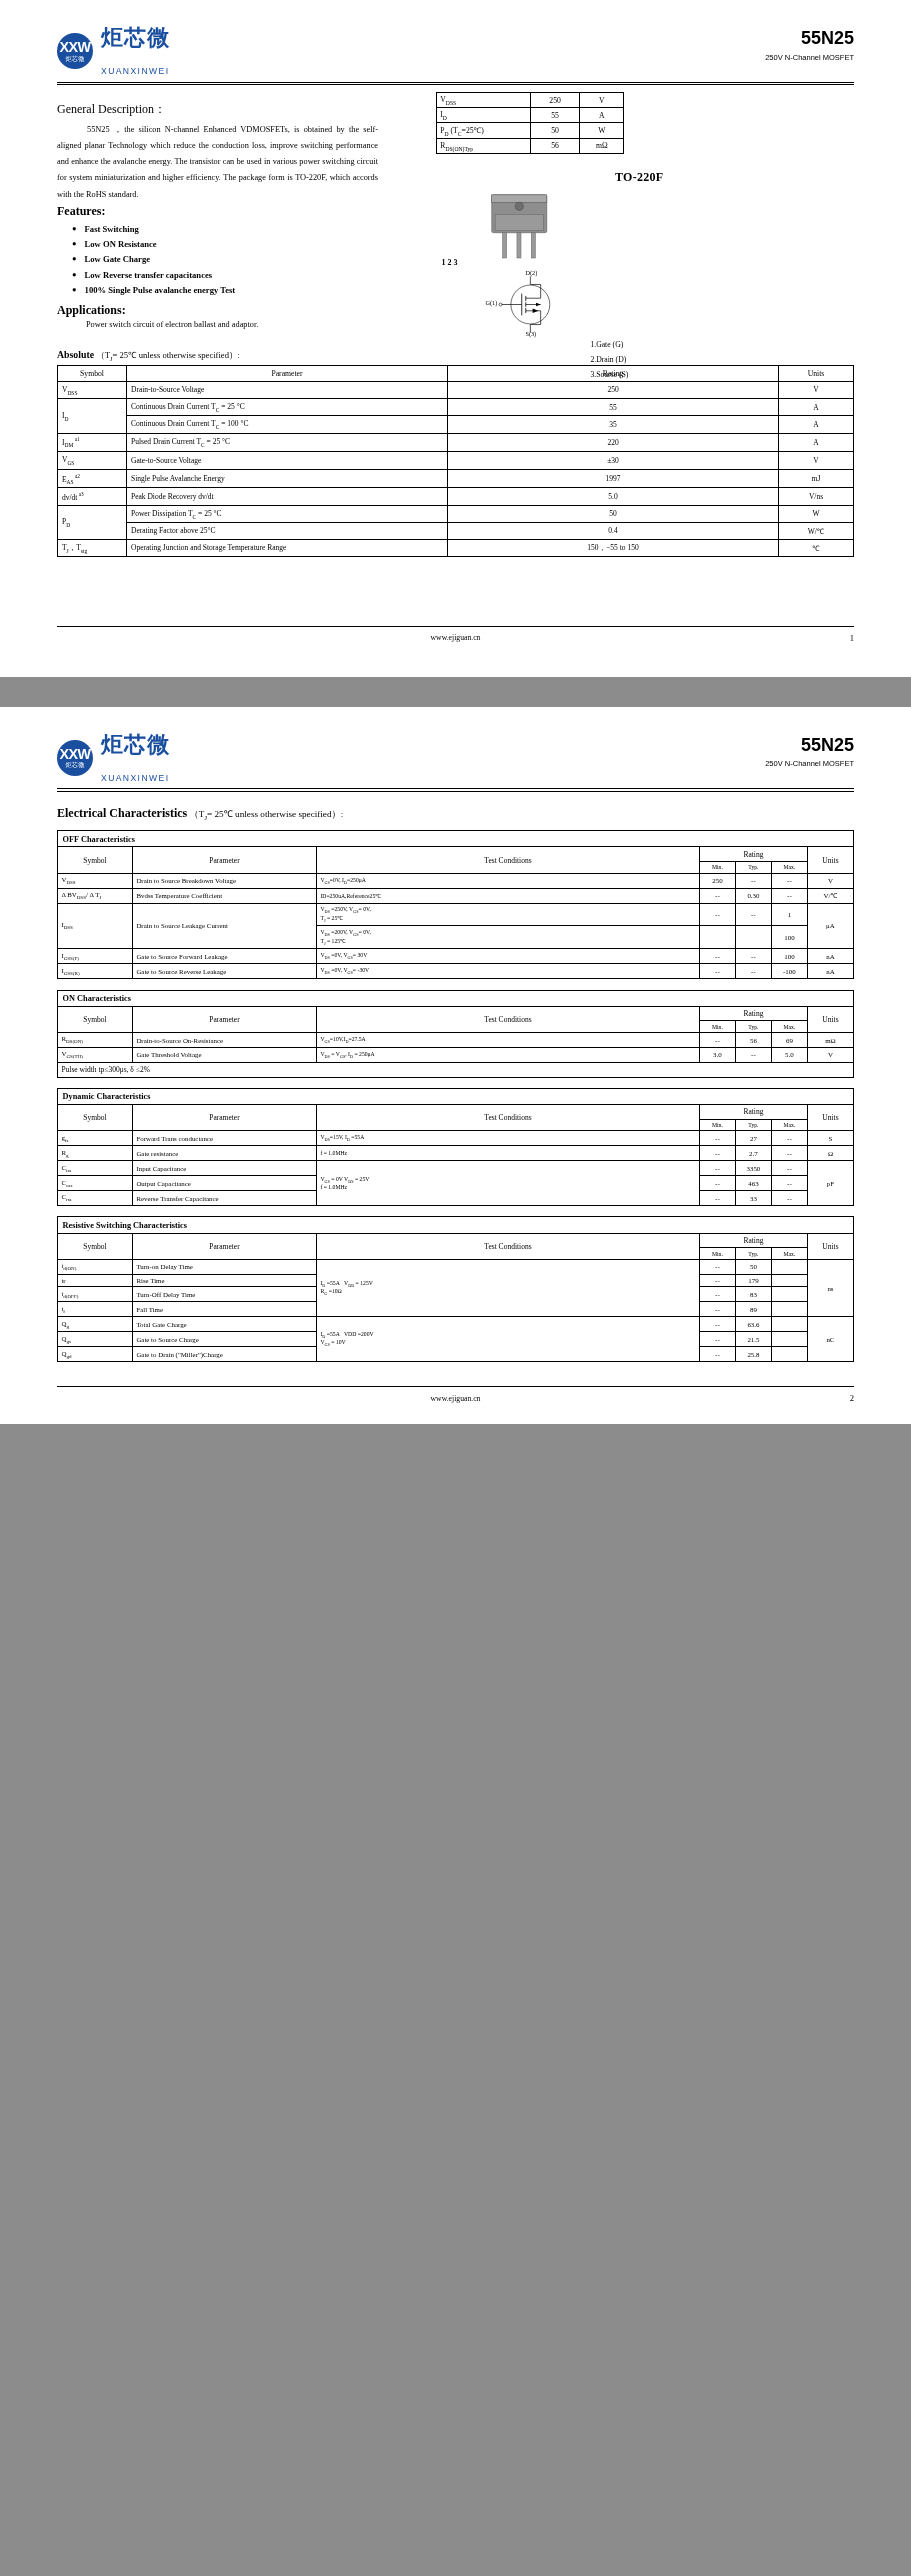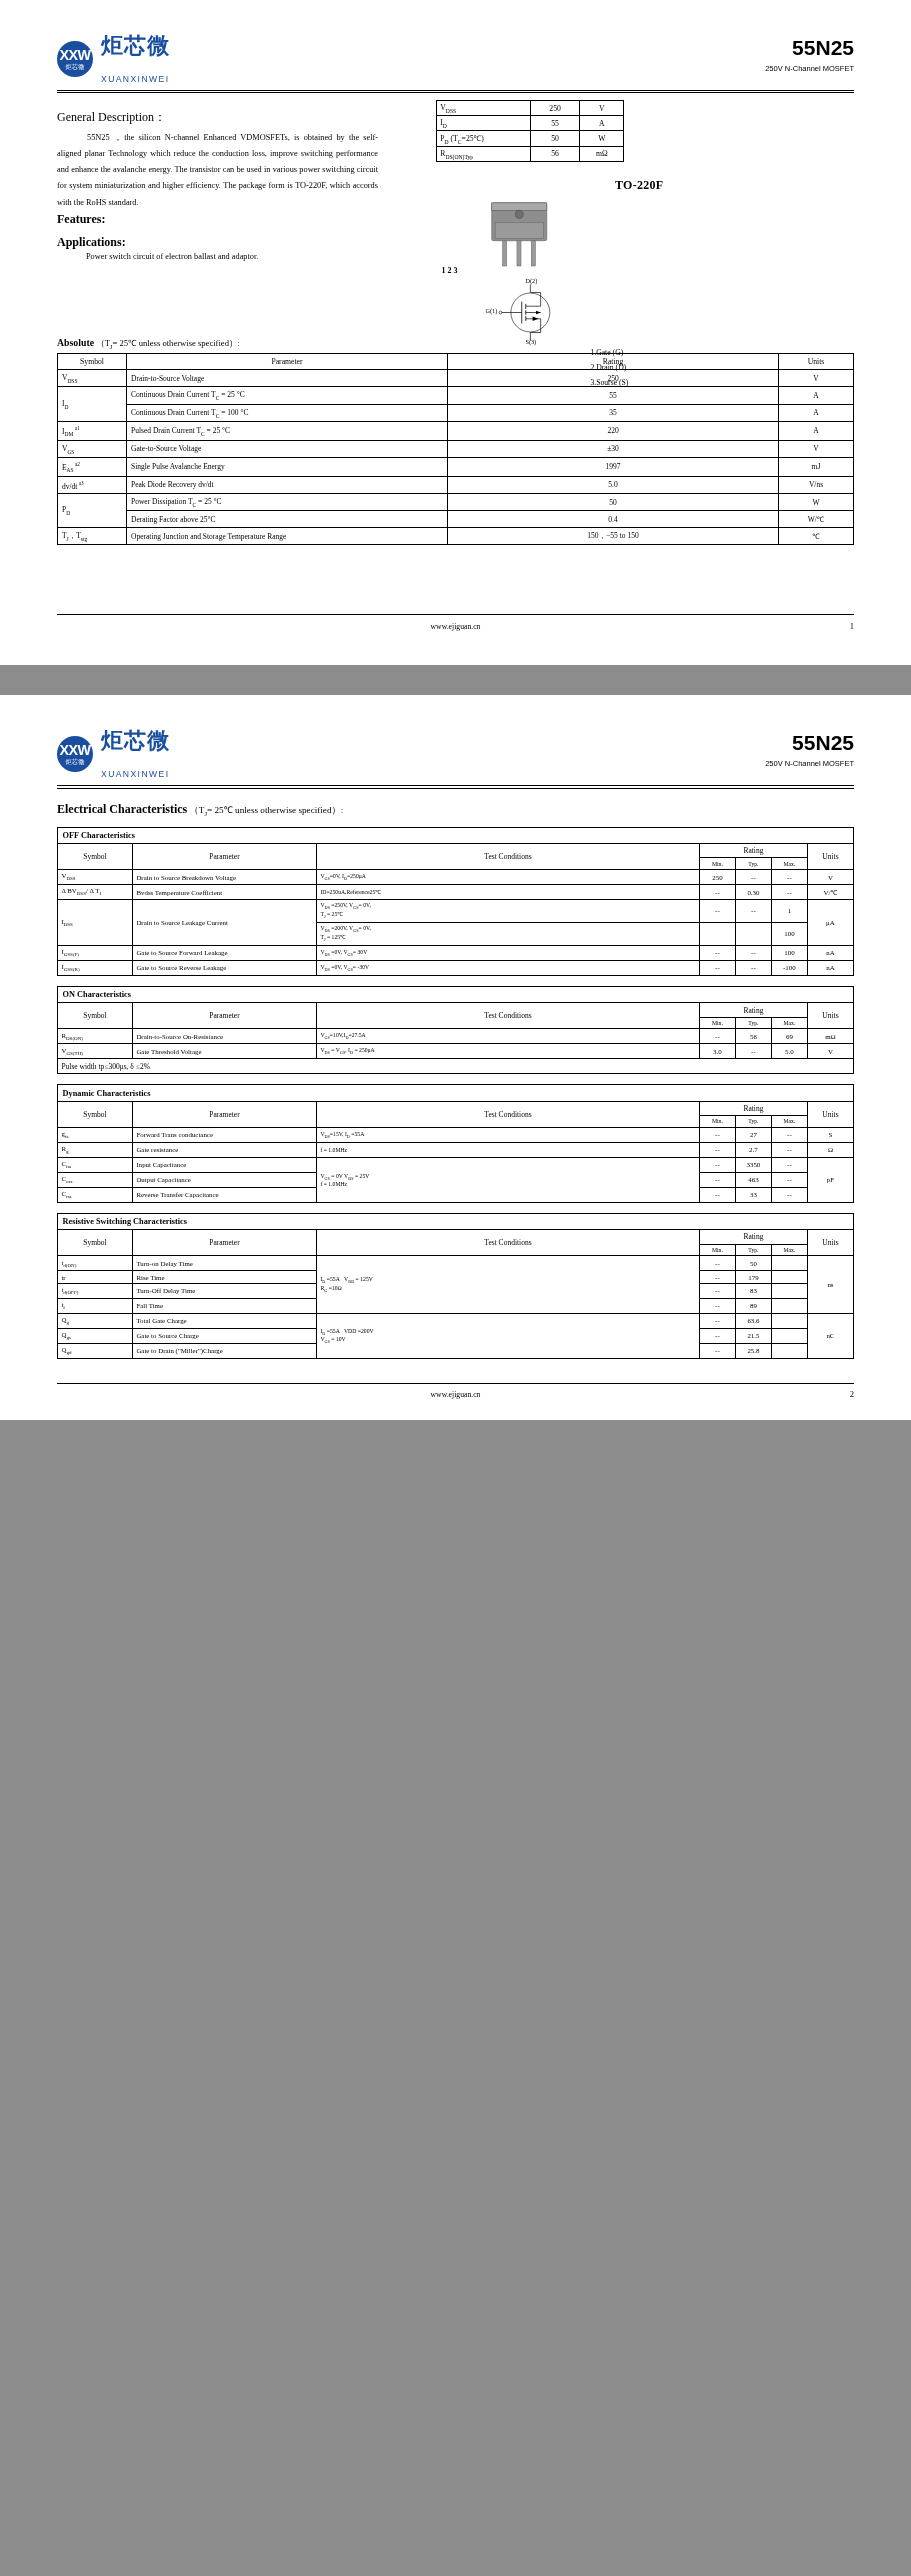--- a/index.html
+++ b/index.html
@@ -10,21 +10,21 @@
     margin:0 auto;
     position:relative;
   }
   .page {
     width:911px;
     position:relative;
     background:#fff;
     box-sizing:border-box;
     padding:0;
   }
-  .page-inner { padding:34px 57px 0 57px; }
+  .page-inner { padding:26px 57px 0 57px; }
   
   .hdr { display:flex; align-items:flex-start; justify-content:space-between; }
   .logo-wrap { display:flex; align-items:center; gap:8px; }
   .logo-mark {
     width:36px; height:36px; border-radius:50%;
     background:#1a4fa0; color:#fff;
     display:flex; flex-direction:column; align-items:center; justify-content:center;
     font-family:"Liberation Sans", sans-serif;
     line-height:1;
   }
@@ -33,21 +33,21 @@
   .logo-text .cn {
     font-size:22px; font-weight:bold; color:#1a4fa0;
     font-family:"DejaVu Sans", sans-serif; letter-spacing:1.1px; line-height:1.05;
   }
   .logo-text .en {
     font-size:8.6px; color:#1a4fa0; letter-spacing:1.4px;
     font-family:"Liberation Sans", sans-serif; margin-top:17px;
   }
   .hdr-right { text-align:right; padding-top:2.3px; }
   .hdr-right .pn {
-    font-size:21px; font-weight:bold; font-family:"Liberation Sans", sans-serif; color:#000;
+    font-size:18px; font-weight:bold; font-family:"Liberation Sans", sans-serif; color:#000;
   }
   .hdr-right .sub {
     font-size:7.5px; font-family:"Liberation Sans", sans-serif; color:#000; margin-top:3.4px;
   }
   .rule { border-top:1.1px solid #000; margin-top:5.7px; }
   .rule-thin { border-top:0.6px solid #000; margin-top:1.7px; }
 
   
   .sec-title {
     font-size:12px; font-weight:normal; margin:12.6px 0 3.4px 0;
@@ -156,20 +156,27 @@
       <div class="rule-thin"></div>
 
       <div class="two-col" style="margin-top:3.4px;">
         <div style="width:356px;">
           <div class="sec-title">General Description：</div>
           <div class="desc">
             <p style="text-indent:30px;">55N25 ，the silicon N-channel Enhanced VDMOSFETs, is obtained by the self-aligned planar Technology which reduce the conduction loss, improve switching performance and enhance the avalanche energy. The transistor can be used in various power switching circuit for system miniaturization and higher efficiency. The package form is TO-220F, which accords with the RoHS standard.</p>
           </div>
 
           <div class="feat-title">Features:</div>
+          <ul class="feats">
+            <li>Fast Switching</li>
+            <li>Low ON Resistance</li>
+            <li>Low Gate Charge</li>
+            <li>Low Reverse transfer capacitances</li>
+            <li>100% Single Pulse avalanche energy Test</li>
+          </ul>
           <div class="app-title">Applications:</div>
           <div class="app-text">Power switch circuit of electron ballast and adaptor.</div>
         </div>
 
         <div class="right-col">
           <table class="spec">
             <tbody>
                 <tr>
               <td class="c1">V<sub>DSS</sub></td>
               <td class="c2">250</td>

